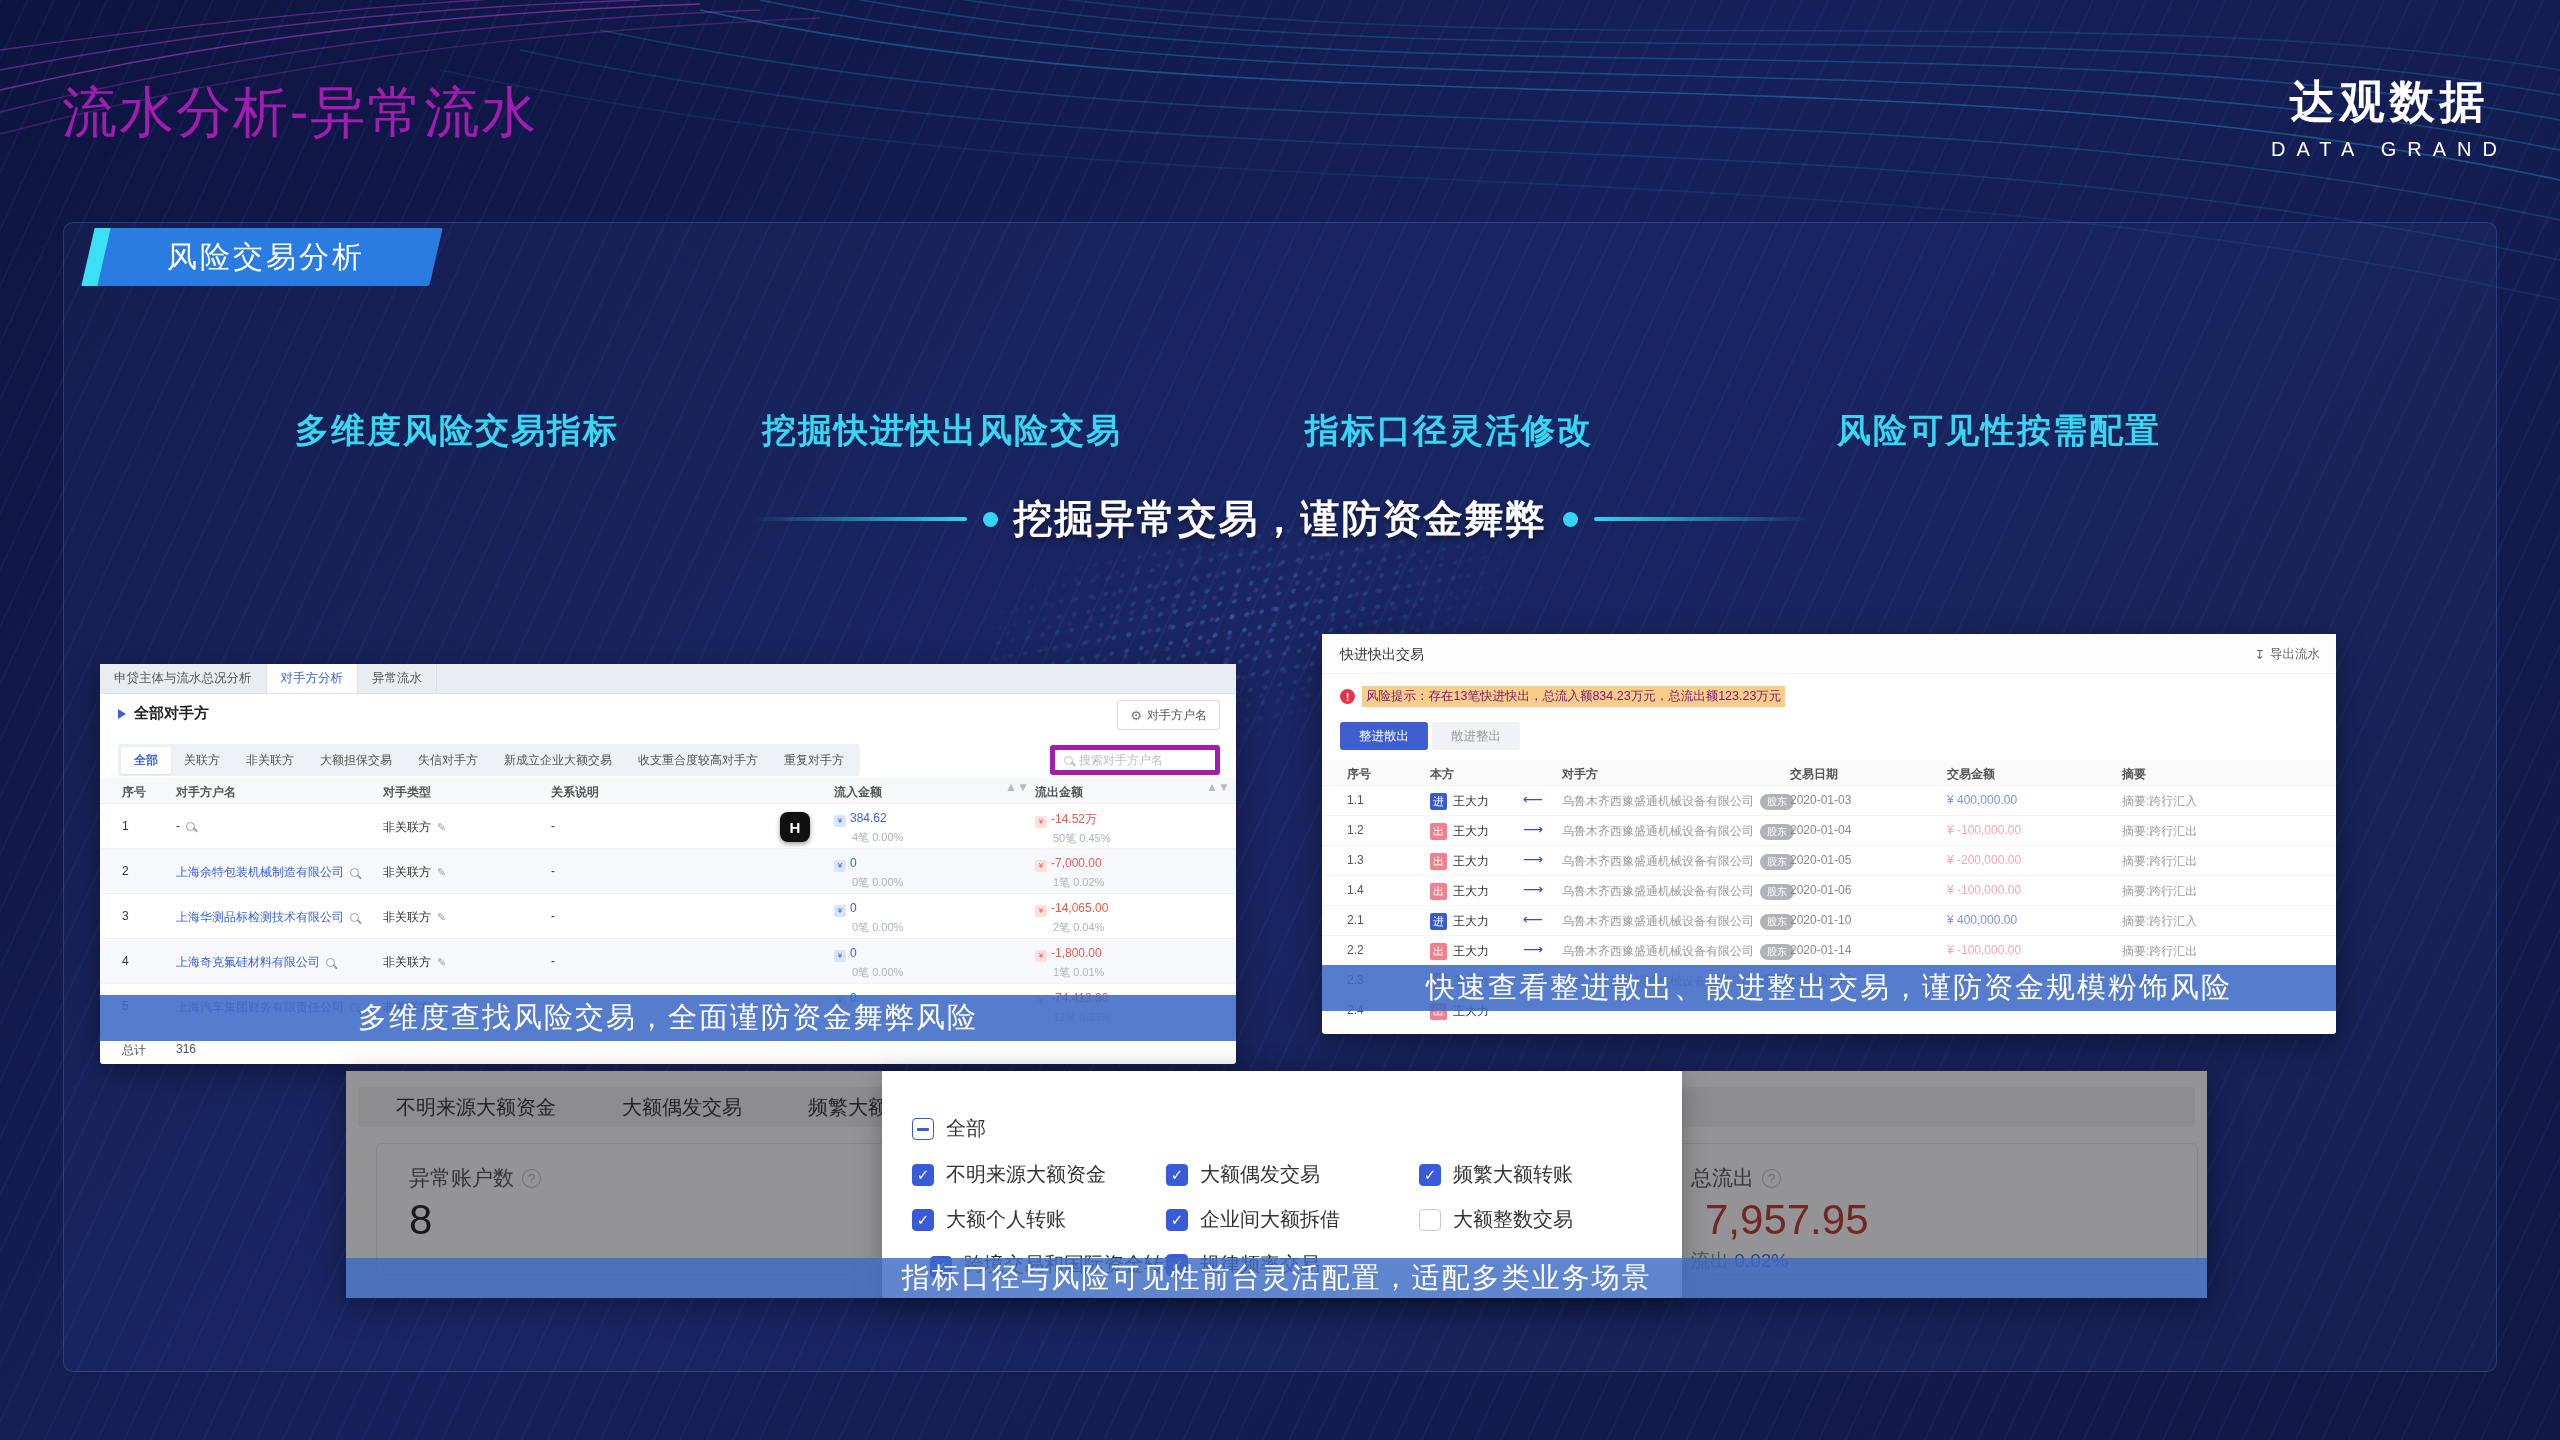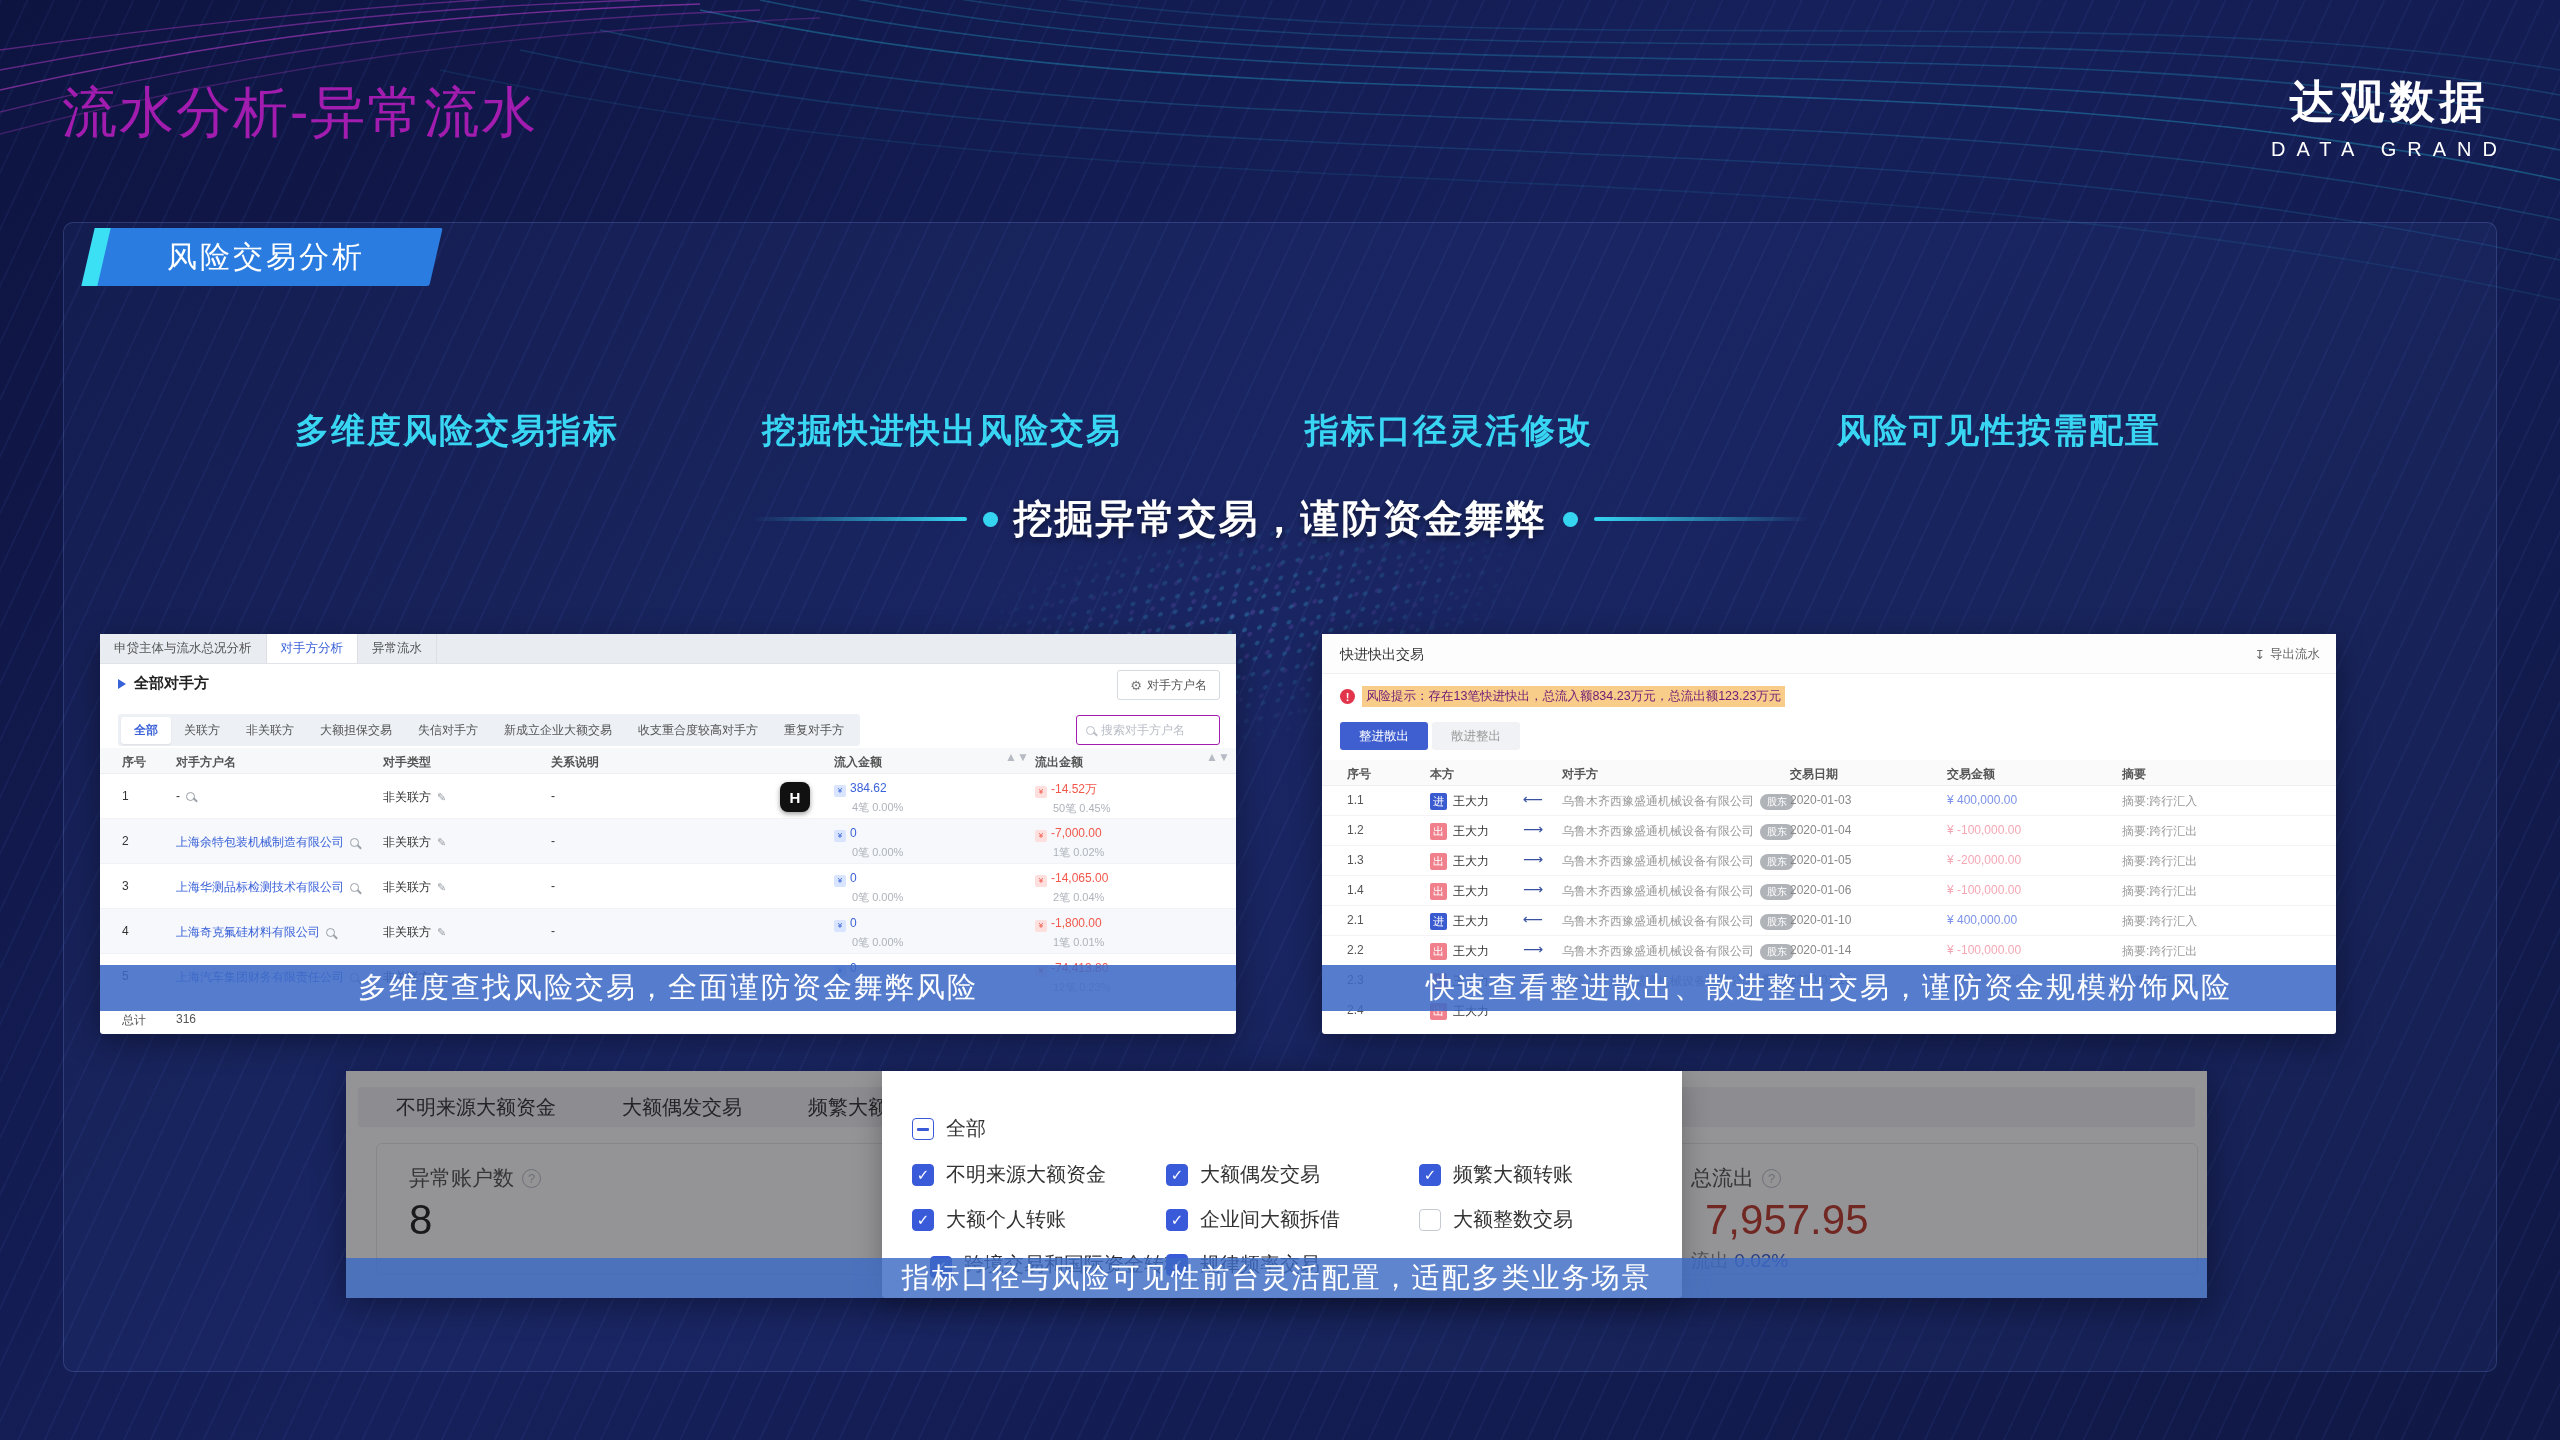--- a/index.html
+++ b/index.html
@@ -62,21 +62,21 @@
   .lp-tabs{ position:absolute; left:0; top:0; right:0; height:30px; background:#e9edf2; display:flex; border-bottom:1px solid #e0e3e8; }
   .lp-tab{ padding:0 14px; display:flex; align-items:center; font-size:12.5px; color:#555; border-right:1px solid #dcdfe4; }
   .lp-tab.active{ background:#fff; color:#3a62d8; }
   .lp-section{ position:absolute; left:18px; top:40px; display:flex; align-items:center; gap:8px; font-size:15px; font-weight:700; color:#222; }
   .tri{ width:0; height:0; border-left:8px solid #3a62d8; border-top:5px solid transparent; border-bottom:5px solid transparent; }
   .btn-outline{ position:absolute; right:16px; top:36px; height:30px; padding:0 12px; border:1px solid #d5d9e0; border-radius:3px;
                 display:flex; align-items:center; gap:5px; font-size:12px; color:#555; background:#fff; }
   .lp-filterbar{ position:absolute; left:18px; top:80px; height:32px; background:#edf0f4; border-radius:3px; display:flex; align-items:center; padding:0 3px; }
   .pill{ padding:5px 13px; font-size:12px; color:#555; border-radius:3px; white-space:nowrap; }
   .pill.active{ background:#fff; color:#3a62d8; font-weight:700; box-shadow:0 1px 2px rgba(0,0,0,.08); }
-  .lp-search{ position:absolute; right:16px; top:81px; width:144px; height:30px; border:1px solid #a21caf; border-radius:3px;
+  .lp-search{ position:absolute; right:16px; top:81px; width:170px; height:30px; border:5px solid #a21caf; border-radius:3px;
               display:flex; align-items:center; gap:6px; padding:0 9px; color:#b9bec7; font-size:12px; background:#fff; }
   .mag{ width:9px; height:9px; border:1.5px solid currentColor; border-radius:50%; position:relative; flex:none; }
   .mag::after{ content:""; position:absolute; width:5px; height:1.5px; background:currentColor; right:-4px; bottom:-1px; transform:rotate(45deg); }
   .lp-header{ position:absolute; left:0; right:0; top:114px; height:26px; background:#f7f8fa; border-bottom:1px solid #eceef1; color:#555; font-weight:700; }
   .lp-header span{ position:absolute; top:6px; font-size:12px; font-weight:700; }
   .lrow{ position:absolute; left:0; right:0; height:45px; border-bottom:1px solid #f1f2f5; }
   .lrow.alt{ background:#f6f8fb; }
   .lcell{ position:absolute; top:15px; font-size:12px; color:#333; display:flex; align-items:center; gap:6px; }
   .lcell.two{ top:7px; display:block; }
   .lc1{ left:22px; } .lc2{ left:76px; } .lc3{ left:283px; } .lc4{ left:451px; } .lc5{ left:734px; } .lc6{ left:935px; }
@@ -183,21 +183,21 @@
 
   <div class="dotwave"></div>
   <div class="headline-row">
     <div class="hl-line l"></div>
     <div class="hl-dot"></div>
     <div class="headline">挖掘异常交易，谨防资金舞弊</div>
     <div class="hl-dot"></div>
     <div class="hl-line r"></div>
   </div>
 
-  <div class="shot" style="left:100px; top:634px; width:1136px; height:400px;">
+  <div class="shot" style="left:100px; top:664px; width:1136px; height:400px;">
     <div class="lp-tabs">
       <div class="lp-tab">申贷主体与流水总况分析</div>
       <div class="lp-tab active">对手方分析</div>
       <div class="lp-tab">异常流水</div>
     </div>
 
     <div class="lp-section">
       <span class="tri"></span>
       <span>全部对手方</span>
     </div>

